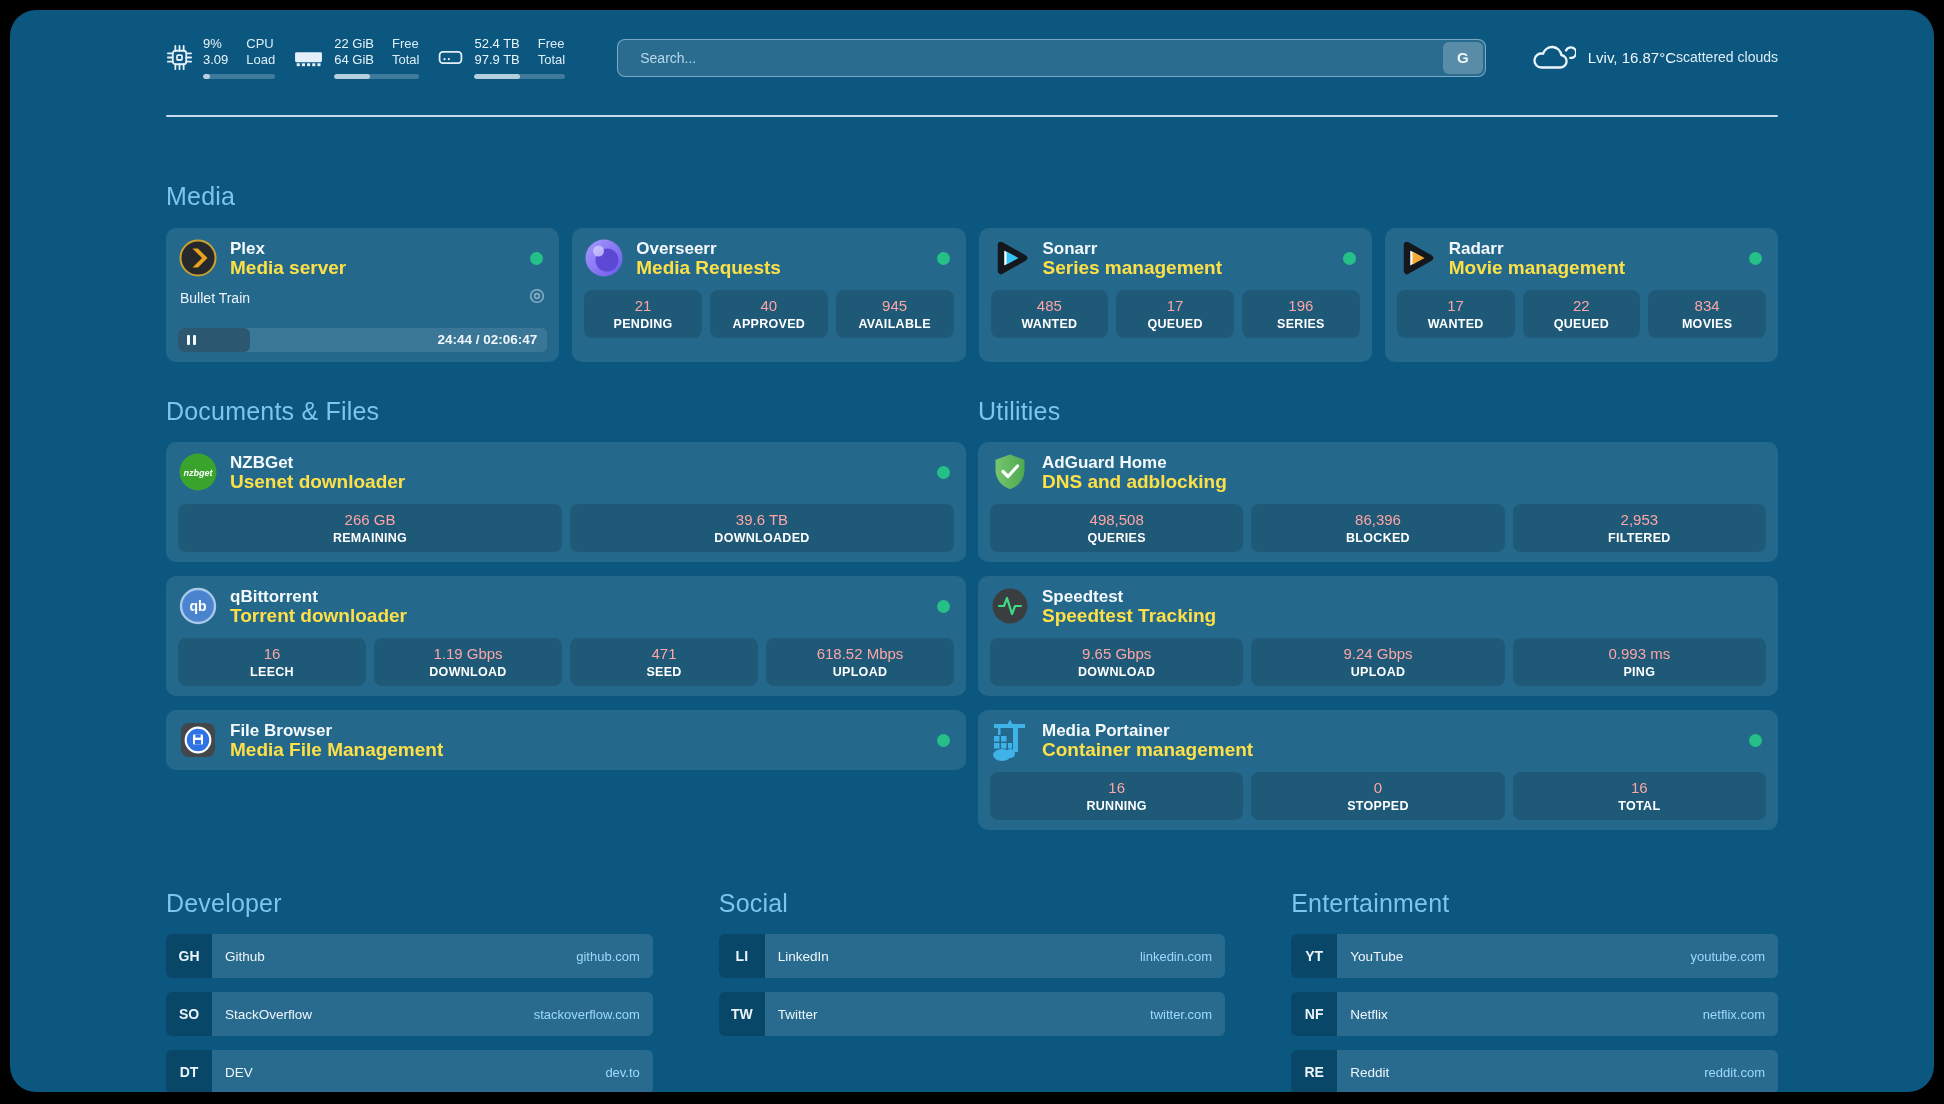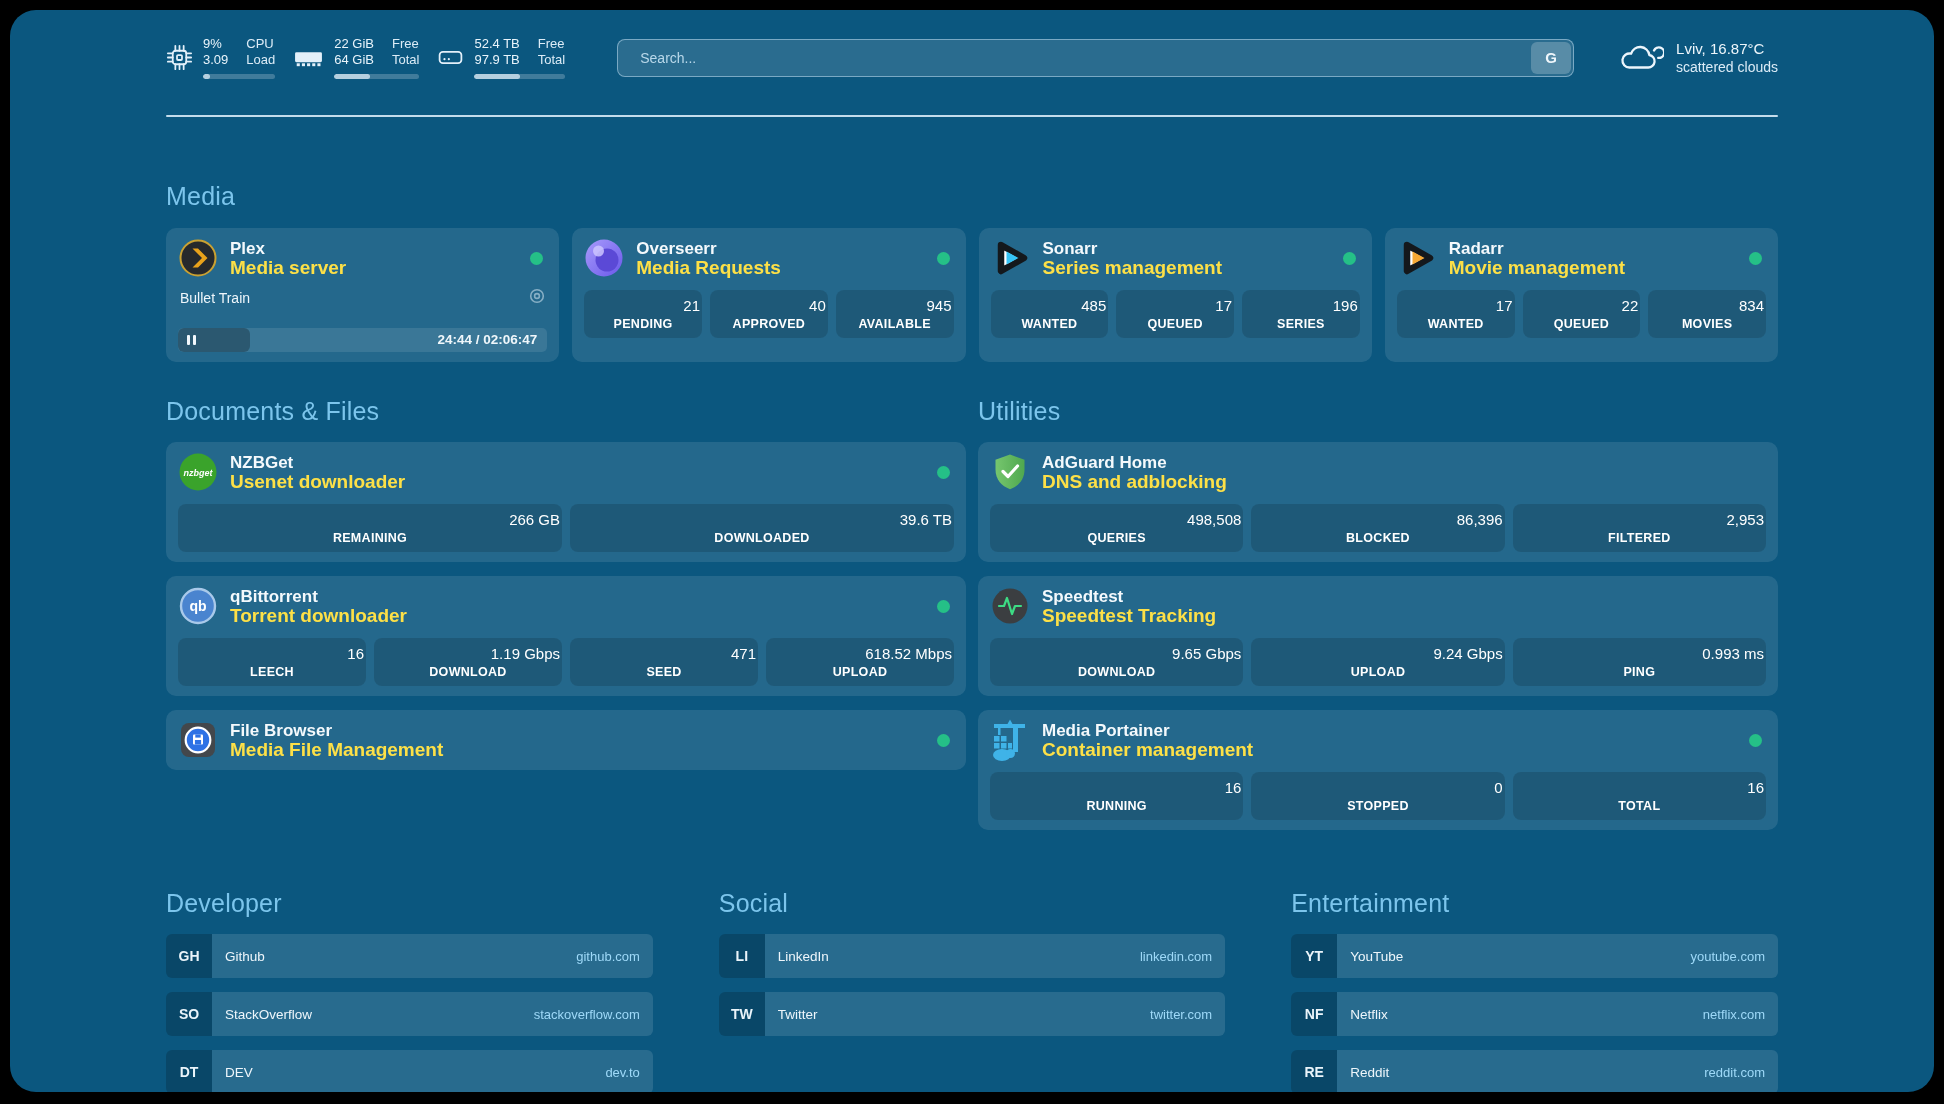--- a/index.html
+++ b/index.html
@@ -21,21 +21,21 @@
   .searchwrap{flex:1;display:flex;align-items:center;margin:0 26px 0 34px;}
   .searchbox{position:relative;flex:1;height:36px;background:rgba(255,255,255,.13);
     border:1px solid rgba(190,220,240,.55);border-radius:8px;display:flex;align-items:center;}
   .searchbox input{flex:1;background:transparent;border:none;outline:none;color:#eef6fb;font-size:14px;
     padding:0 50px 0 22px;font-family:inherit;}
   .searchbox input::placeholder{color:#b9d8ea;}
   .g-btn{position:absolute;right:2px;top:2px;bottom:2px;width:40px;border-radius:6px;background:rgba(255,255,255,.22);
     display:flex;align-items:center;justify-content:center;color:#f0f7fc;font-size:15px;font-weight:700;cursor:pointer;}
 
   .weather{display:flex;align-items:center;gap:12px;color:#eef6fb;}
-  .weather-lines{display:flex;flex-direction:column;line-height:19px;}
+  .weather-lines{display:flex;flex-direction:row;line-height:19px;}
   .weather-temp{font-size:15px;}
   .weather-cond{font-size:14px;color:#dcecf7;}
 
   .divider{height:2px;background:#cfe4f2;border-radius:1px;margin-top:36px;opacity:.95;}
 
   
   .sec-title{font-size:25px;font-weight:500;color:#7cc5ec;letter-spacing:.2px;line-height:30px;}
   .media-sec{margin-top:64px;}
   .media-grid{display:grid;grid-template-columns:repeat(4,1fr);gap:13px;margin-top:17px;}
   .two-col{display:grid;grid-template-columns:1fr 1fr;gap:12px;margin-top:34px;align-items:start;}
@@ -45,21 +45,21 @@
   .card{background:rgba(255,255,255,.105);border-radius:10px;padding:10px 12px;cursor:pointer;}
   .card-head{display:flex;align-items:center;gap:12px;height:40px;}
   .app-icon{width:40px;height:40px;display:flex;align-items:center;justify-content:center;flex:none;}
   .app-meta{display:flex;flex-direction:column;line-height:19px;flex:1;min-width:0;}
   .app-name{font-size:17px;font-weight:700;color:#f4f9fc;}
   .app-desc{font-size:19px;color:#fde047;font-weight:bold;}
   .dot{width:13px;height:13px;border-radius:50%;background:#25c087;flex:none;margin-right:4px;}
 
   .tiles{display:flex;gap:8px;margin-top:12px;}
   .tile{flex:1;background:rgba(0,0,0,.14);border-radius:8px;text-align:center;padding:7px 2px 6px;}
-  .tile-v{font-size:15px;color:#ffffff;line-height:18px;text-align:right;}
+  .tile-v{font-size:15px;color:#fca5a5;line-height:18px;}
   .tile-l{font-size:12.5px;font-weight:700;color:#fff;letter-spacing:.3px;line-height:16px;margin-top:1px;}
 
   
   .np-row{display:flex;align-items:center;justify-content:space-between;margin-top:10px;padding:0 2px;}
   .np-title{font-size:14px;color:#eef6fb;}
   .np-progress{position:relative;height:24px;border-radius:5px;background:rgba(255,255,255,.10);margin-top:20px;overflow:hidden;}
   .np-fill{height:100%;background:rgba(0,0,0,.26);border-radius:6px;display:flex;align-items:center;padding-left:9px;box-sizing:border-box;}
   .pause-icon{display:flex;gap:3px;}
   .pause-icon i{display:block;width:3px;height:10px;background:#f2f8fc;border-radius:1px;}
   .np-time{position:absolute;right:10px;top:0;line-height:24px;font-size:13.5px;font-weight:600;color:#f0f7fb;}

